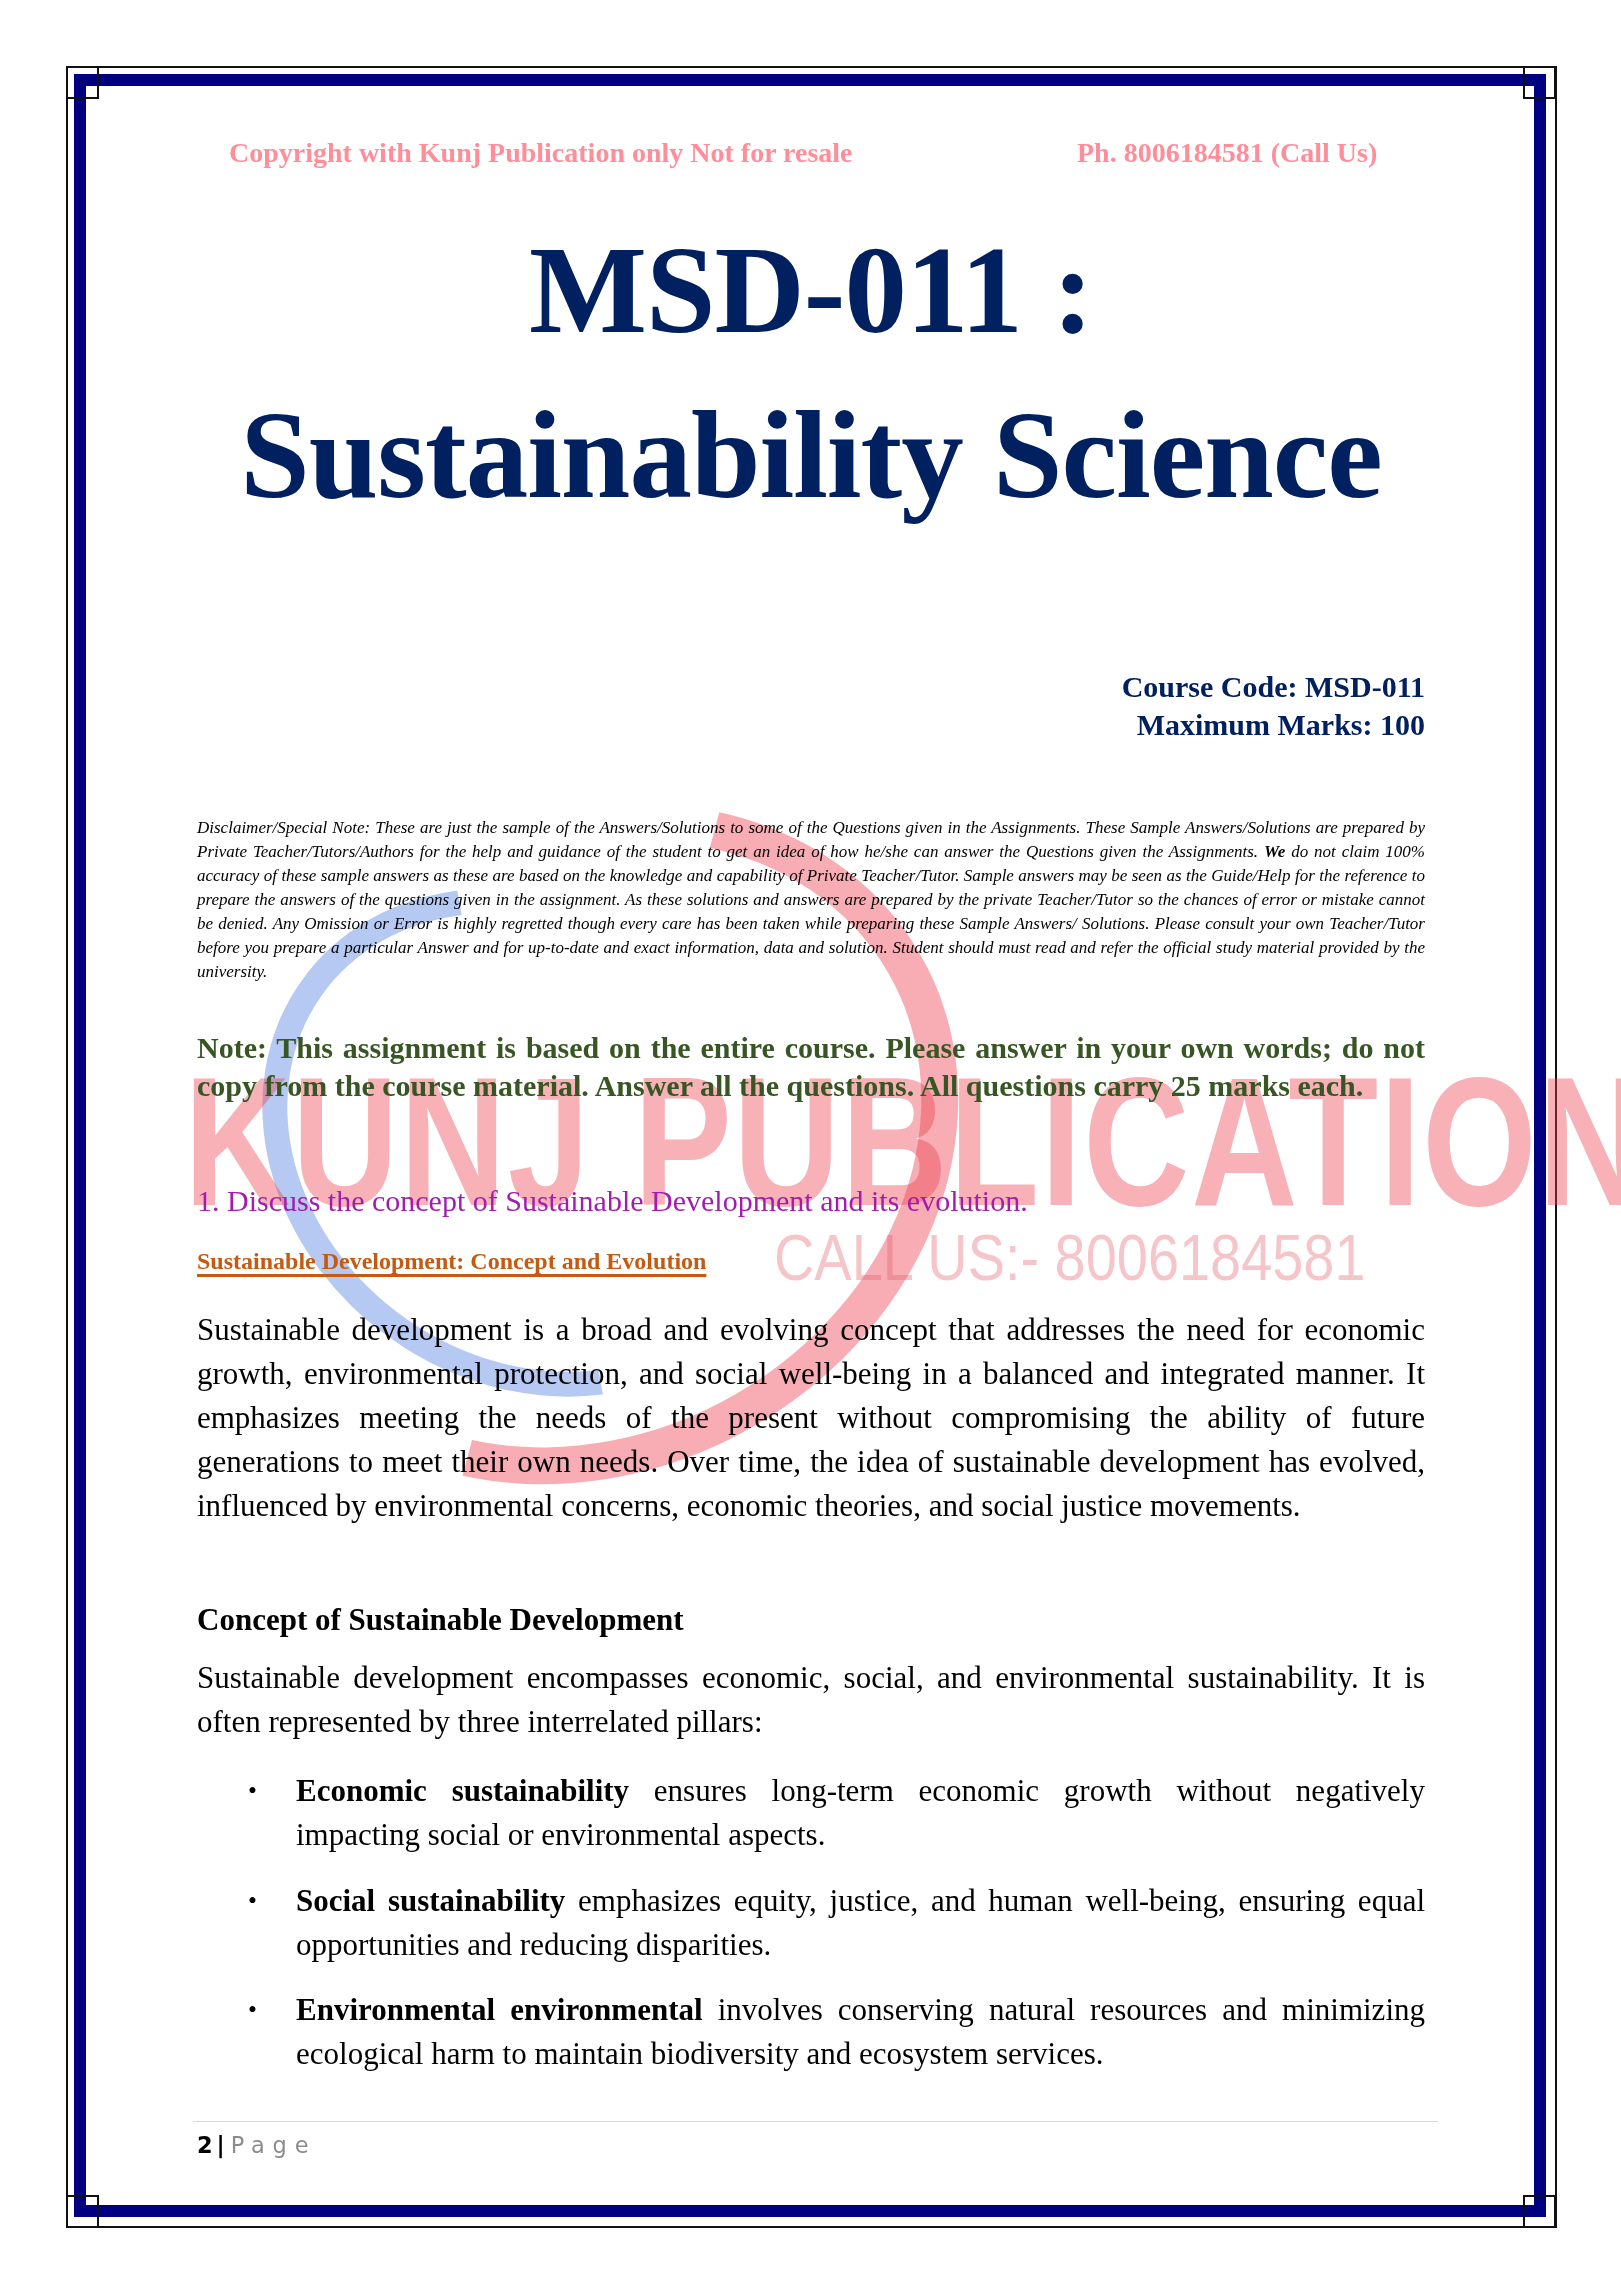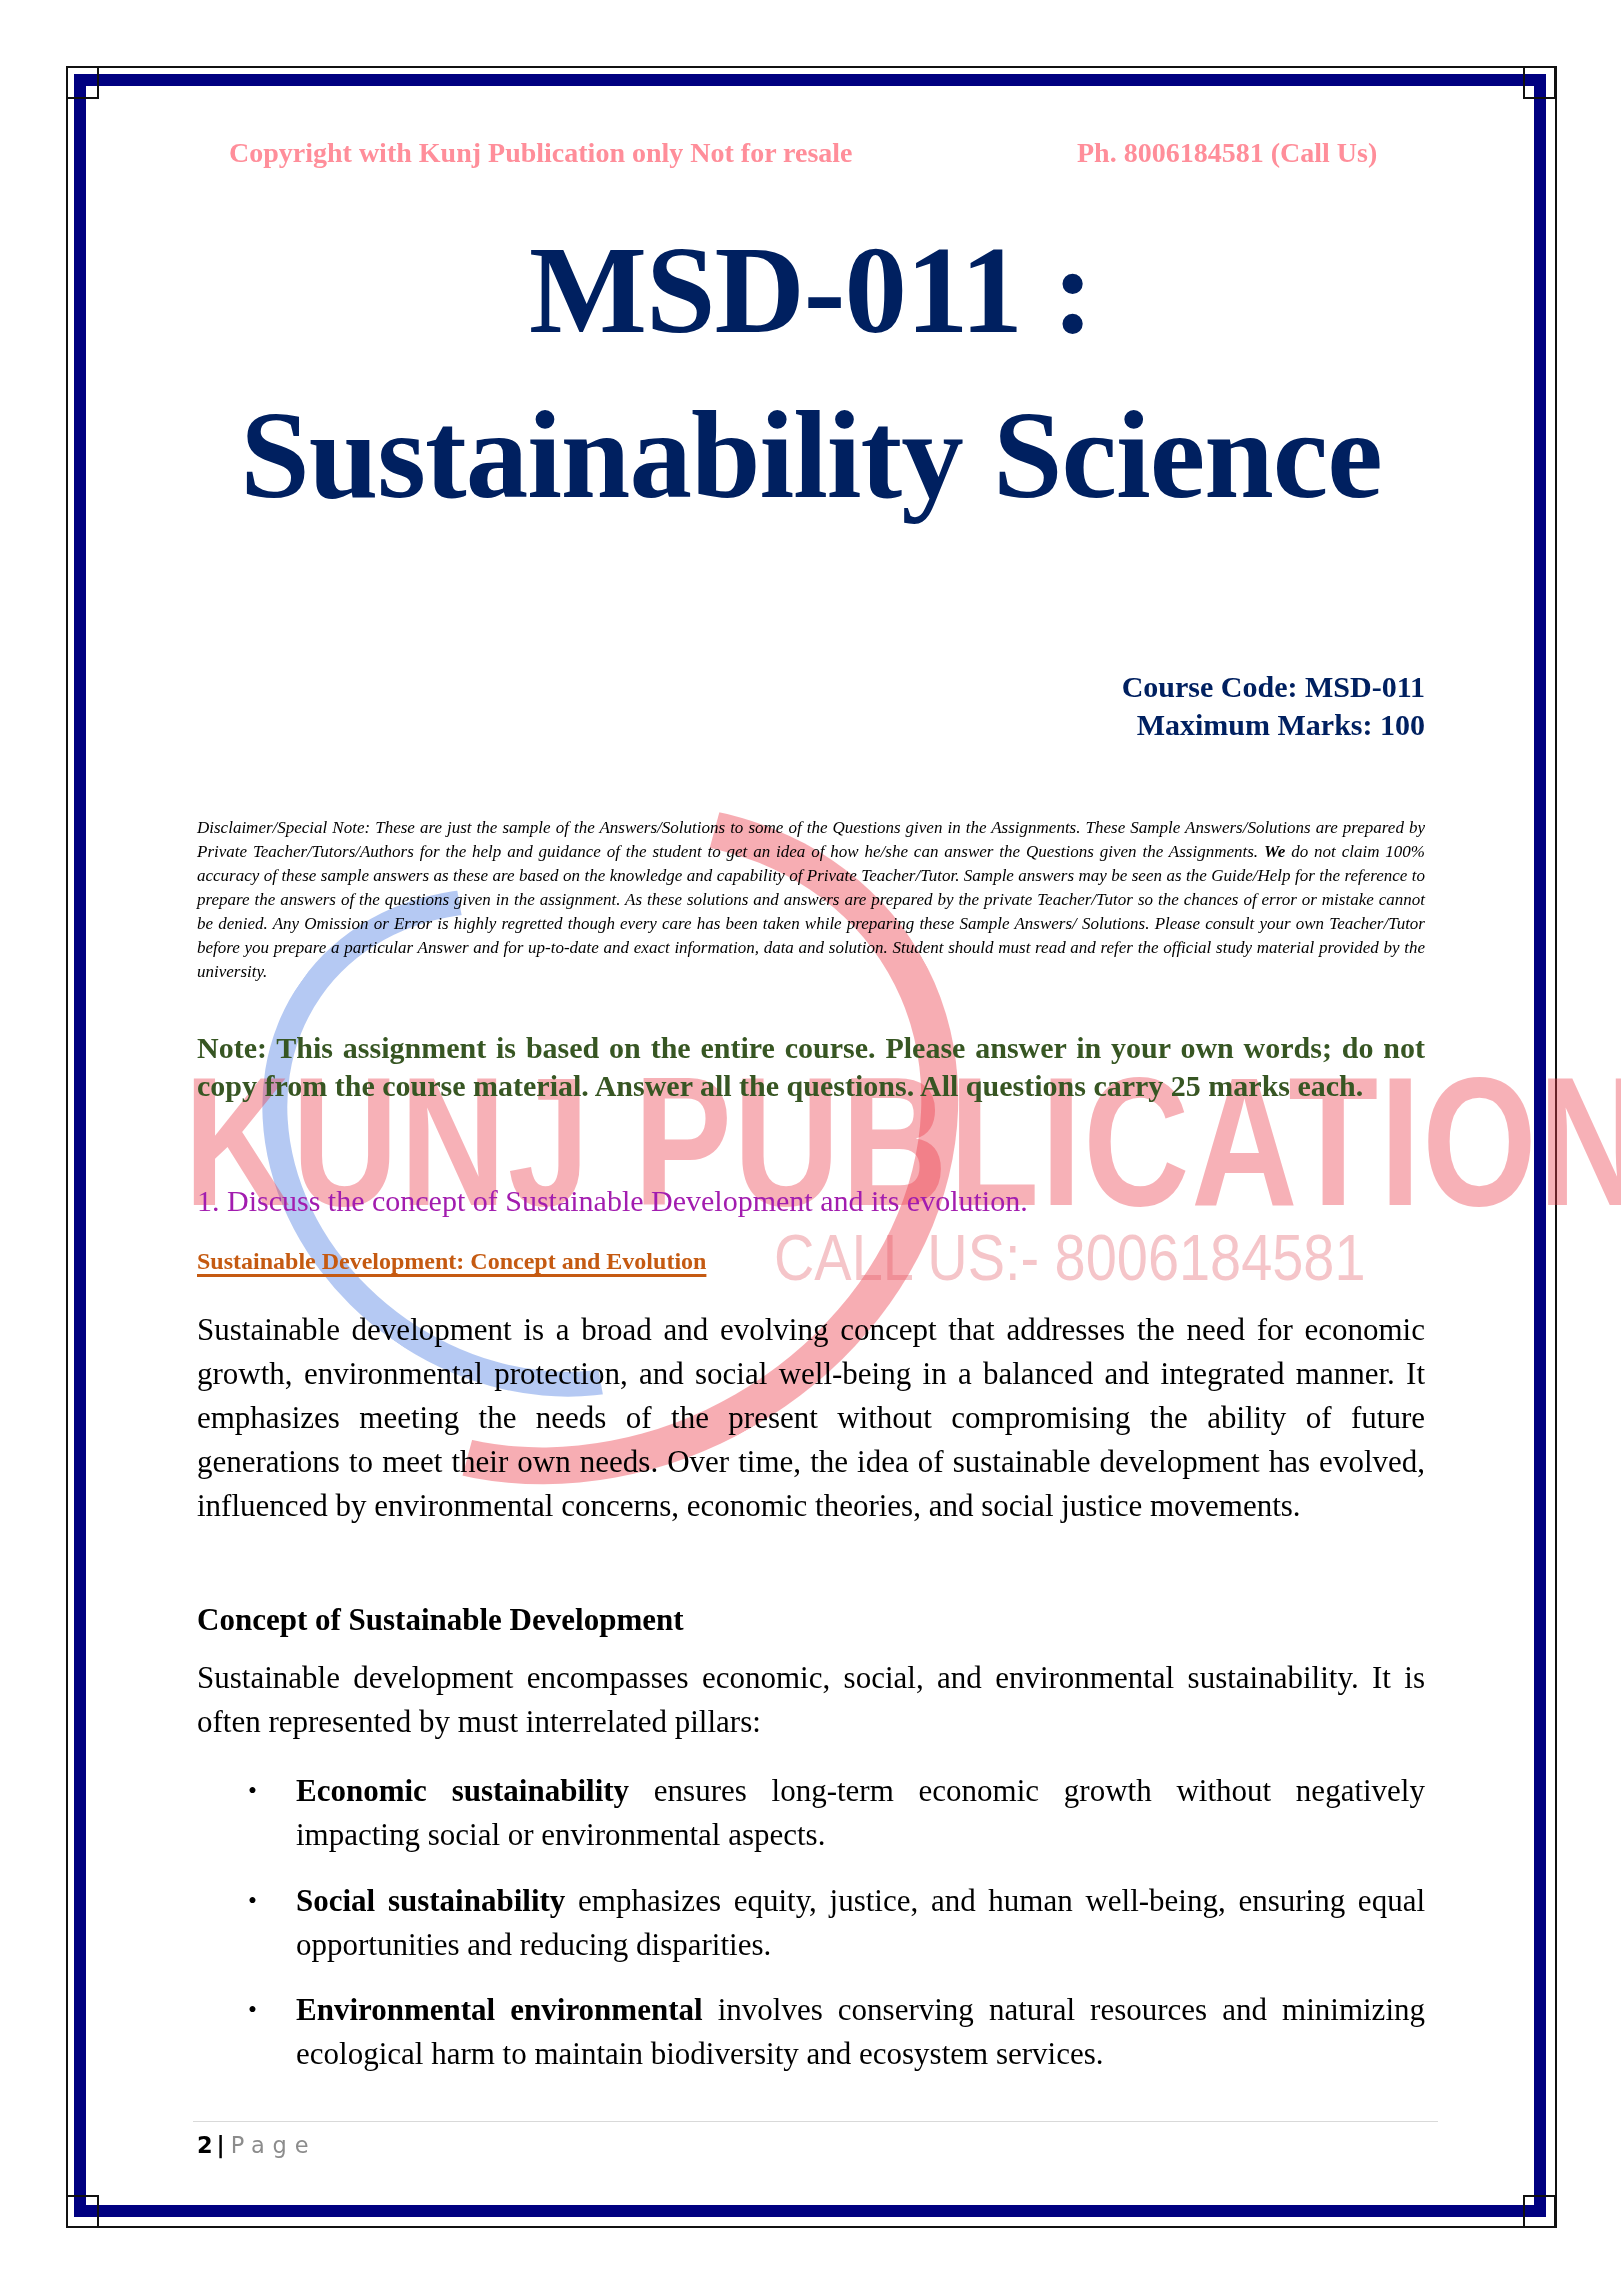--- a/index.html
+++ b/index.html
@@ -93,21 +93,21 @@
   <div class="note">Note: This assignment is based on the entire course. Please answer in your own words; do not copy from the course material. Answer all the questions. All questions carry 25 marks each.</div>
 
   <div class="question">1. Discuss the concept of Sustainable Development and its evolution.</div>
 
   <div class="subhead">Sustainable Development: Concept and Evolution</div>
 
   <div class="para para1">Sustainable development is a broad and evolving concept that addresses the need for economic growth, environmental protection, and social well-being in a balanced and integrated manner. It emphasizes meeting the needs of the present without compromising the ability of future generations to meet their own needs. Over time, the idea of sustainable development has evolved, influenced by environmental concerns, economic theories, and social justice movements.</div>
 
   <div class="h-concept">Concept of Sustainable Development</div>
 
-  <div class="para para2">Sustainable development encompasses economic, social, and environmental sustainability. It is often represented by must interrelated pillars:</div>
+  <div class="para para2">Sustainable development encompasses economic, social, and environmental sustainability. It is often represented by three interrelated pillars:</div>
 
   <ul class="bullets">
     <li>
       <span class="dot">•</span><b>Economic sustainability</b><span> ensures long-term economic growth without negatively impacting social or environmental aspects.</span>
     </li>
     <li>
       <span class="dot">•</span><b>Social sustainability</b><span> emphasizes equity, justice, and human well-being, ensuring equal opportunities and reducing disparities.</span>
     </li>
     <li>
       <span class="dot">•</span><b>Environmental environmental</b><span> involves conserving natural resources and minimizing ecological harm to maintain biodiversity and ecosystem services.</span>

